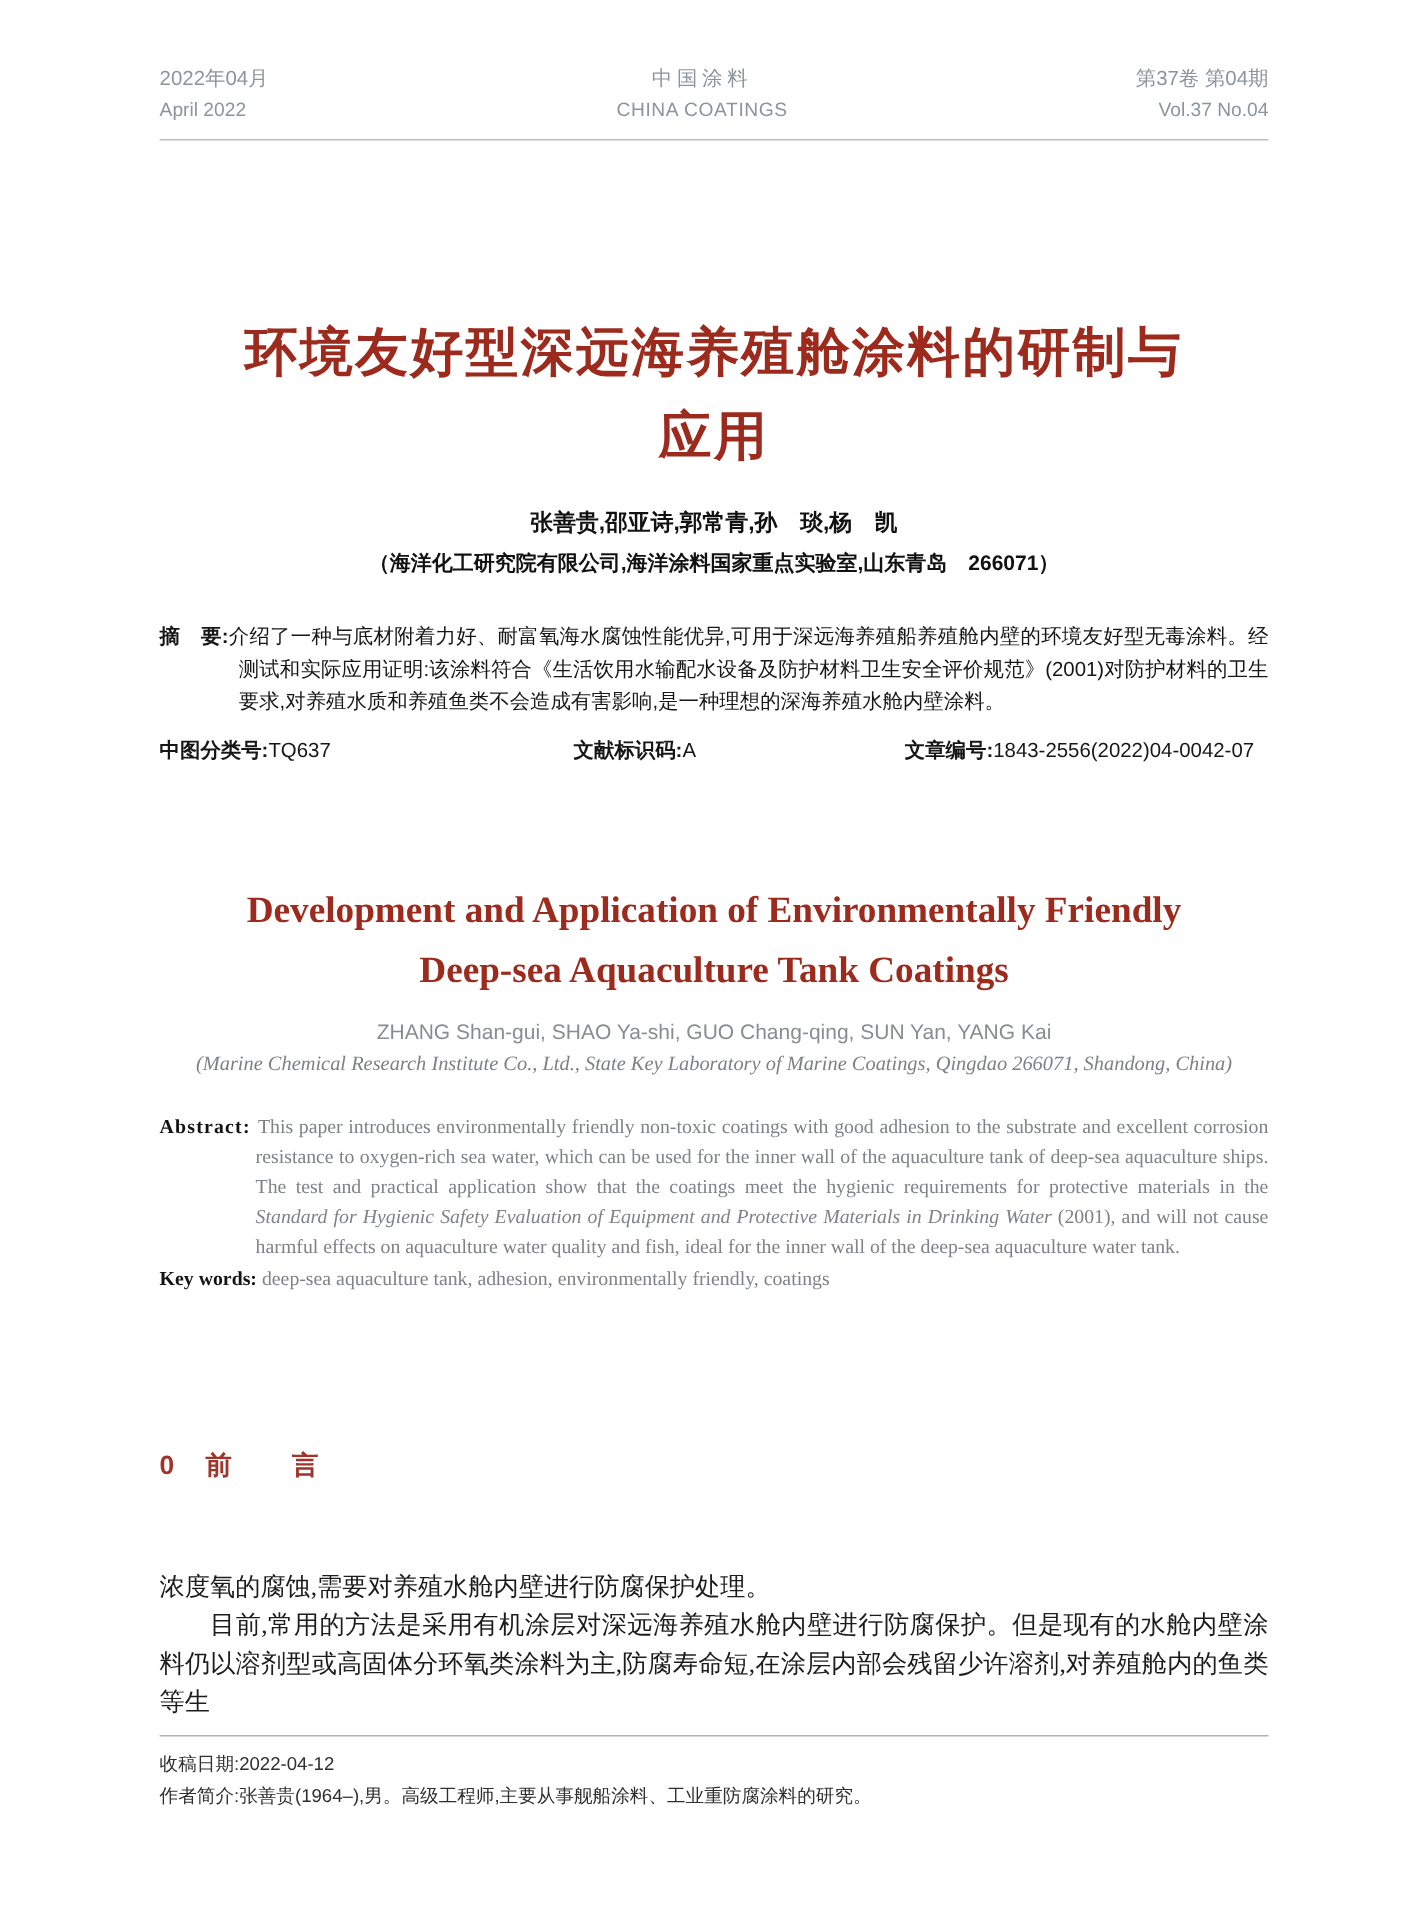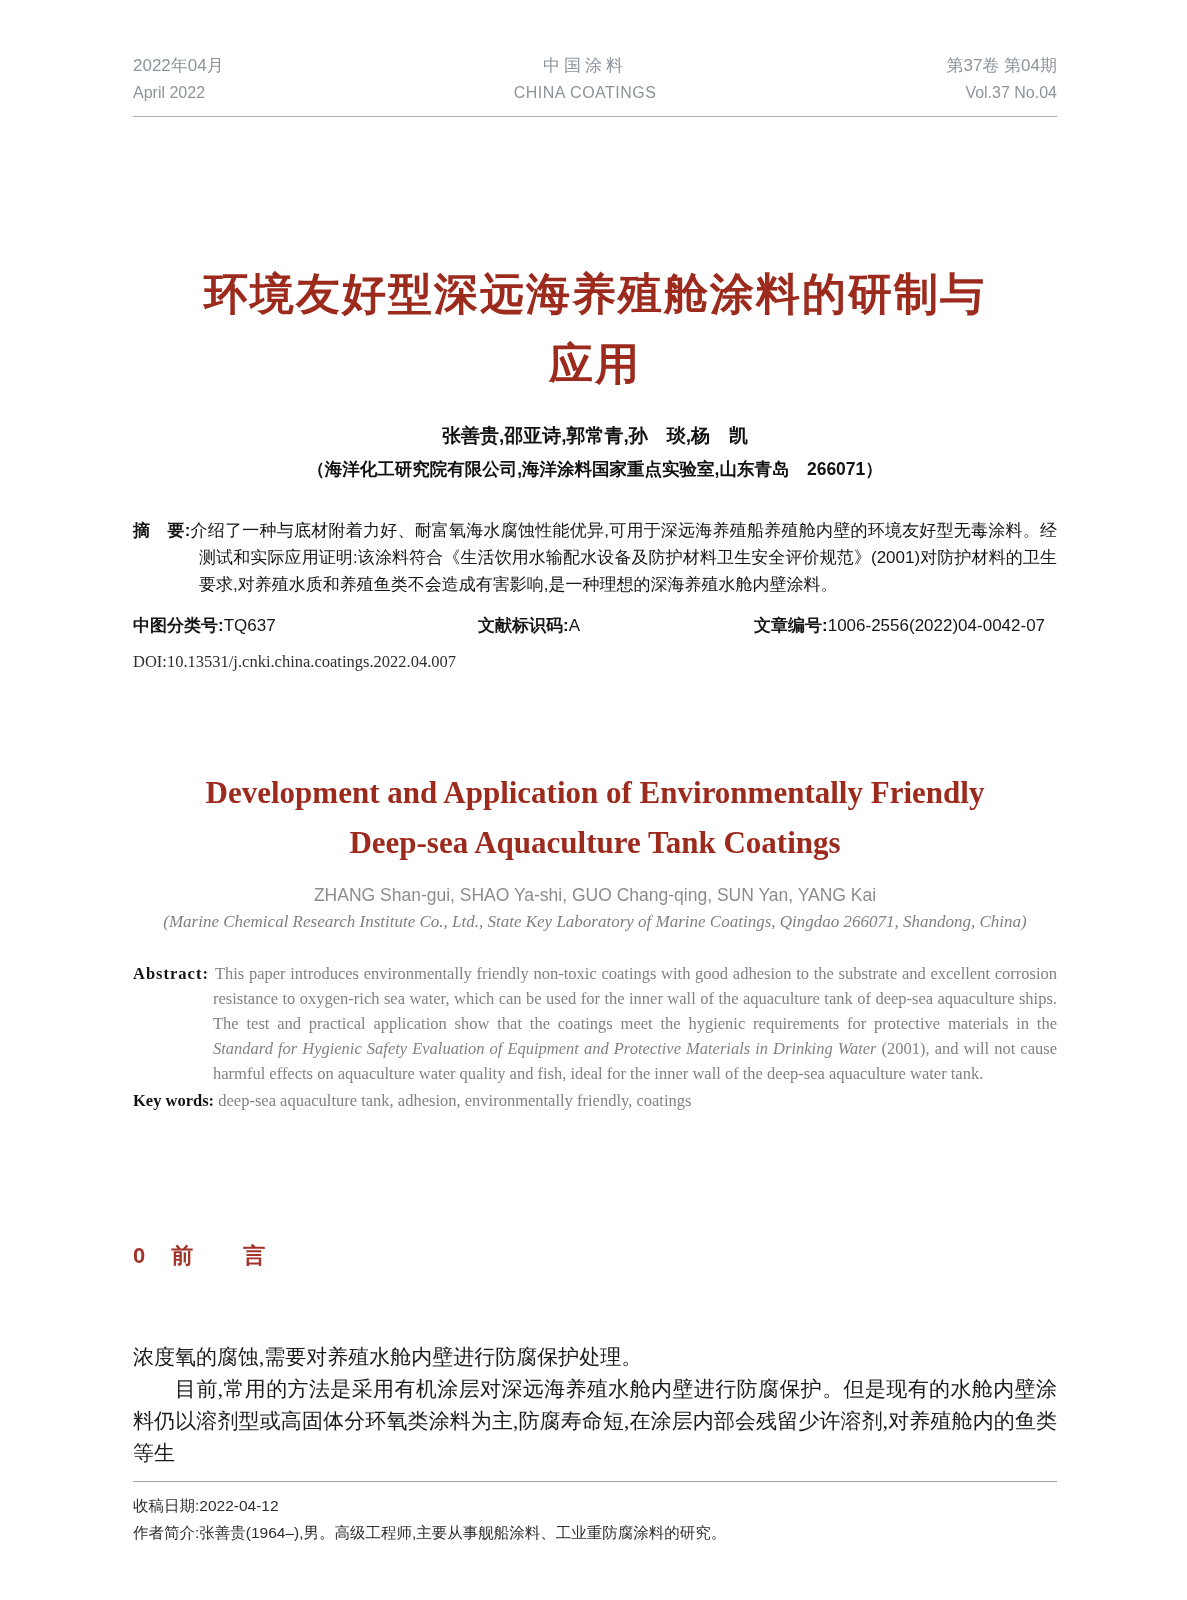--- a/index.html
+++ b/index.html
@@ -210,24 +210,23 @@
 
     <div class="authors-cn">张善贵,邵亚诗,郭常青,孙　琰,杨　凯</div>
     <div class="affil-cn">（海洋化工研究院有限公司,海洋涂料国家重点实验室,山东青岛　266071）</div>
 
     <p class="abs-cn"><span class="lbl">摘　要:</span><span>介绍了一种与底材附着力好、耐富氧海水腐蚀性能优异,可用于深远海养殖船养殖舱内壁的环境友好型无毒涂料。经测试和实际应用证明:该涂料符合《生活饮用水输配水设备及防护材料卫生安全评价规范》(2001)对防护材料的卫生要求,对养殖水质和养殖鱼类不会造成有害影响,是一种理想的深海养殖水舱内壁涂料。</span></p>
 
 
     <div class="class-row">
       <div class="cell1"><span class="lbl">中图分类号:</span><span>TQ637</span></div>
       <div class="cell2"><span class="lbl">文献标识码:</span><span>A</span></div>
-      <div class="cell3"><span class="lbl">文章编号:</span><span>1006-2556(2022)04-0042-07</span></div>
-    </div>
-
-    <div class="doi">DOI:10.13531/j.cnki.china.coatings.2022.04.007</div>
+      <div class="cell3"><span class="lbl">文章编号:</span><span>1843-2556(2022)04-0042-07</span></div>
+    </div>
+
 
     <div class="title-en">
       <div>Development and Application of Environmentally Friendly</div>
       <div>Deep-sea Aquaculture Tank Coatings</div>
     </div>
 
     <div class="authors-en">ZHANG Shan-gui, SHAO Ya-shi, GUO Chang-qing, SUN Yan, YANG Kai</div>
     <div class="affil-en">(Marine Chemical Research Institute Co., Ltd., State Key Laboratory of Marine Coatings, Qingdao 266071, Shandong, China)</div>
 
     <p class="abs-en"><span class="lbl">Abstract:</span><span>This paper introduces environmentally friendly non-toxic coatings with good adhesion to the substrate and excellent corrosion resistance to oxygen-rich sea water, which can be used for the inner wall of the aquaculture tank of deep-sea aquaculture ships. The test and practical application show that the coatings meet the hygienic requirements for protective materials in the </span><span class="ital">Standard for Hygienic Safety Evaluation of Equipment and Protective Materials in Drinking Water</span><span> (2001), and will not cause harmful effects on aquaculture water quality and fish, ideal for the inner wall of the deep-sea aquaculture water tank.</span></p>

